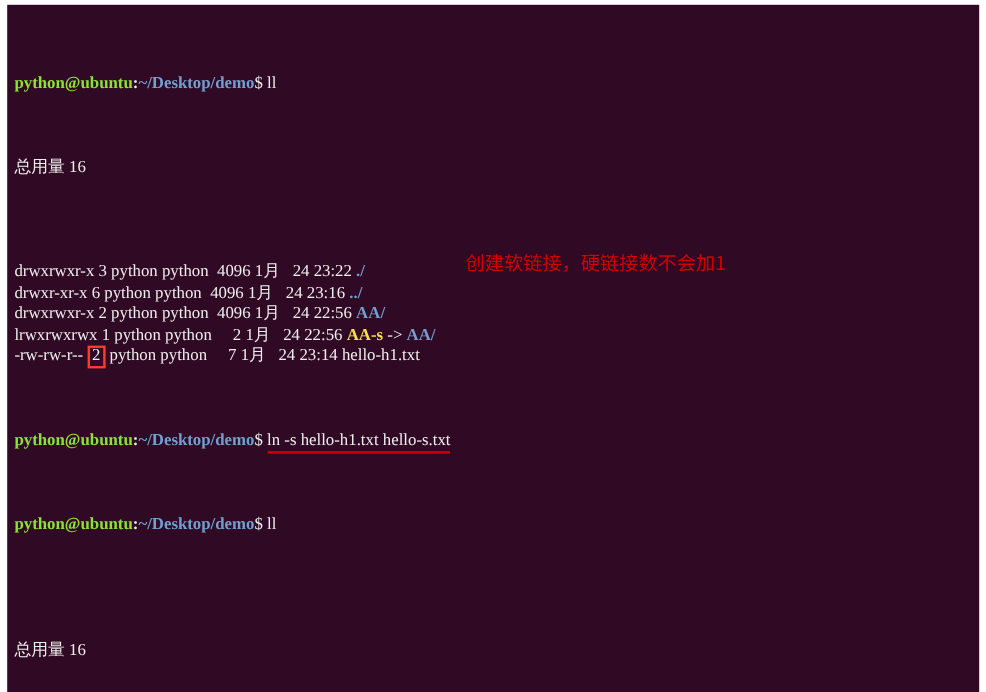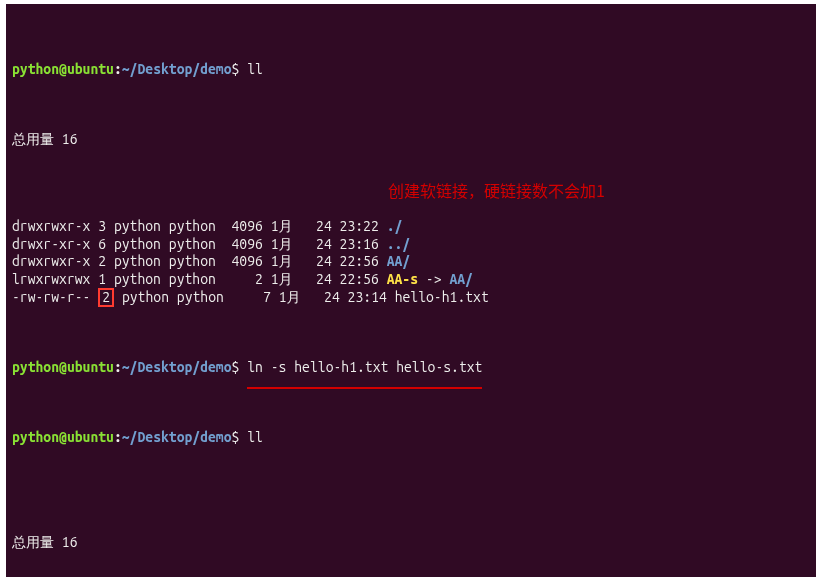--- a/index.html
+++ b/index.html
@@ -12,49 +12,50 @@
   }
   .terminal {
     background: #300a24;
     color: #eeeeec;
     padding: 4px 6px;
     margin: 4px 6px 8px 6px;
     line-height: 1.25;
     white-space: pre;
     position: relative;
   }
-  .line { display: block; }
+  .line { display: block; font-family: Liberation Serif, serif; }
   .user { color: #8ae234; font-weight: bold; }
   .at   { color: #8ae234; font-weight: bold; }
   .host { color: #8ae234; font-weight: bold; }
   .colon{ color: #eeeeec; font-weight: bold; }
   .path { color: #729fcf; font-weight: bold; }
   .dollar{ color: #eeeeec; }
   .cmd  { color: #eeeeec; }
   .dir  { color: #729fcf; font-weight: bold; }
   .sym  { color: #fde047; font-weight: bold; }
   .txt  { color: #eeeeec; } 
 
   .redbox {
     display: inline-block;
     border: 2px solid #ff3b30;
     color: #eeeeec;
     padding: 0 2px;
     line-height: 1.05;
   }
   .underline-red {
     border-bottom: 2px solid #d40000;
-    padding-bottom: 12px;
+    padding-bottom: 1px;
   }
   .annot {
     position: absolute;
     color: #d40000;
     font-family: "Noto Sans CJK SC", "Microsoft YaHei", sans-serif;
     font-size: 16px;
     white-space: nowrap;
+    margin-top: 28px;
   }
 </style>
 </head>
 <body>
 
 <div class="terminal">
 
   <span class="line"><span class="user">python</span><span class="at">@</span><span class="host">ubuntu</span><span class="colon">:</span><span class="path">~/Desktop/demo</span><span class="dollar">$</span> <span class="cmd">ll</span></span>
 
   <span class="line">总用量 16</span>

